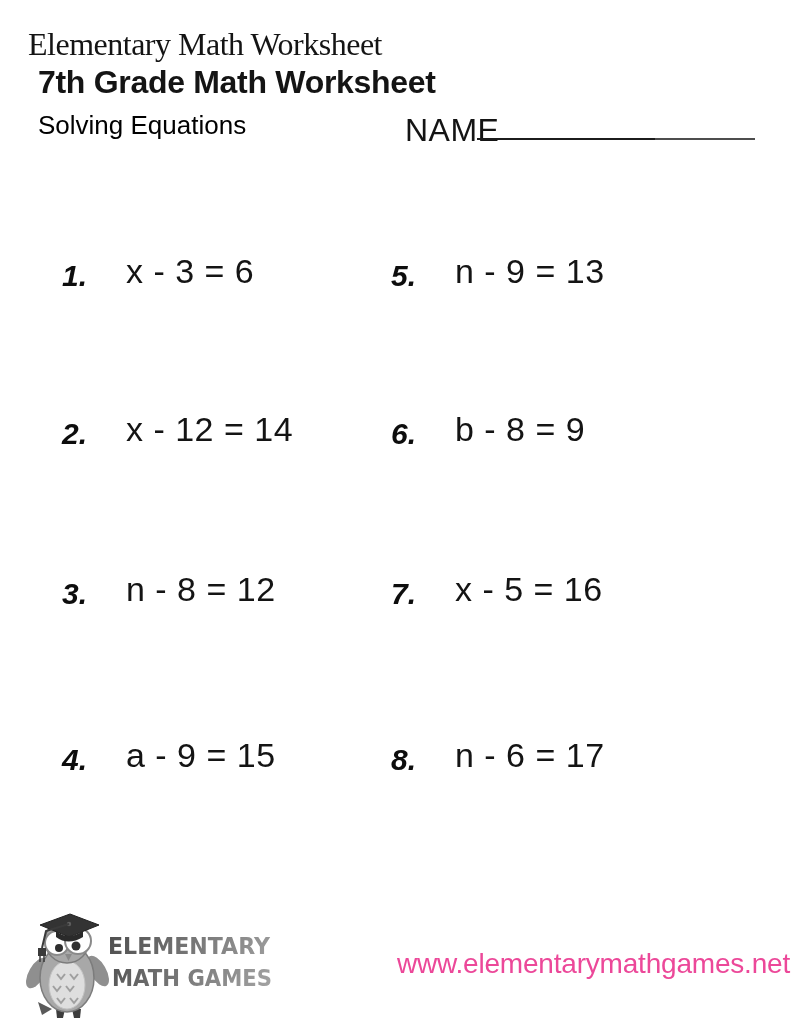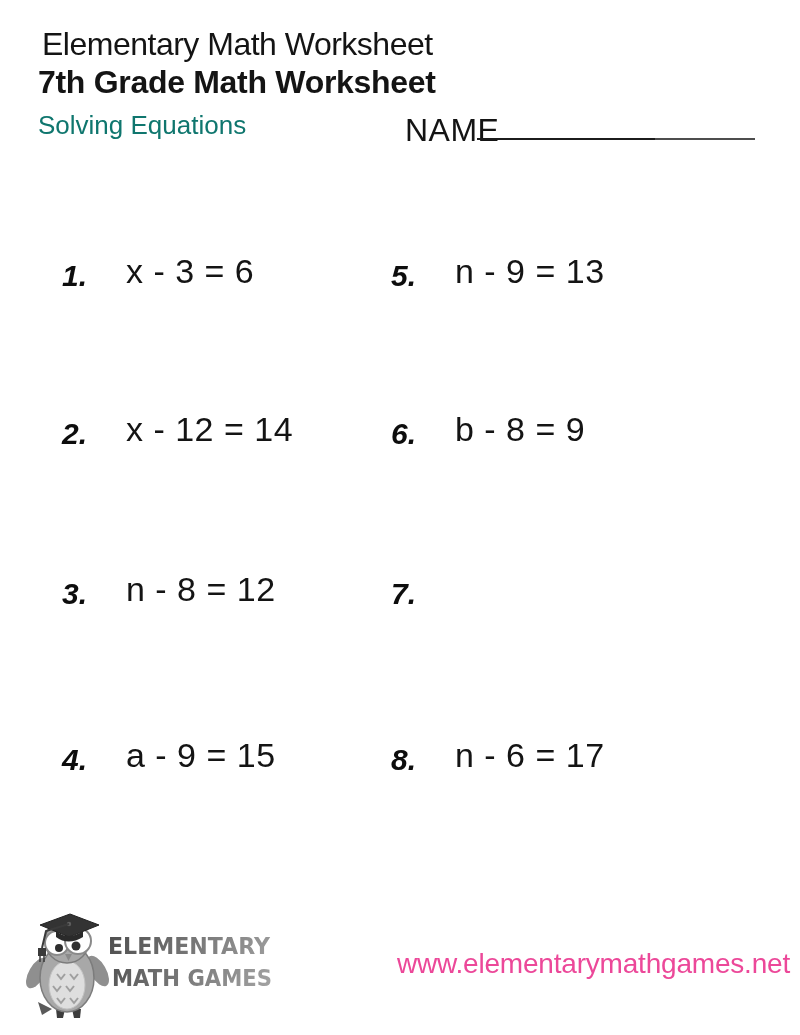--- a/index.html
+++ b/index.html
@@ -6,30 +6,30 @@
   html,body { background:#ffffff; }
   .sheet {
     position:relative;
     width:800px; height:1035px;
     background:#ffffff;
     font-family:"Liberation Sans", sans-serif;
     color:#111111;
     overflow:hidden;
   }
   .title-1 {
-    position:absolute; left:42px; top:26px;
-    font-size:32px; font-weight:400; letter-spacing:-0.5px; color:#141414;
+    position:absolute; left:28px; top:26px;
+    font-size:32px; font-weight:400; letter-spacing:-0.5px; color:#141414;font-family:Liberation Serif, serif;
   }
   .title-2 {
     position:absolute; left:38px; top:64px;
     font-size:32px; font-weight:700; letter-spacing:-0.3px; color:#141414;
   }
   .topic {
     position:absolute; left:38px; top:110px;
-    font-size:26px; font-weight:400; color:#0f766e;
+    font-size:26px; font-weight:400; color:#000000;
   }
   .name-label {
     position:absolute; left:405px; top:112px;
     font-size:32px; letter-spacing:0.5px; color:#141414;
   }
   .name-line { position:absolute; left:477px; top:138px; display:flex; }
   .name-line .seg1 { width:180px; border-top:2px solid #1c1c1c; }
   .name-line .seg2 { width:100px; border-top:2px solid #4d4d4d; margin-left:-2px; }
 
   .prob-row { position:absolute; left:0; width:800px; height:52px; }
@@ -92,20 +92,21 @@
     </div>
   </div>
 
   <div class="prob-row row-3">
     <div class="prob-cell col-left">
       <span class="prob-num">3.</span>
       <span class="prob-eq">n - 8 = 12</span>
     </div>
     <div class="prob-cell col-right">
       <span class="prob-num">7.</span>
+      <span class="prob-eq">x - 5 = 16</span>
     </div>
   </div>
 
   <div class="prob-row row-4">
     <div class="prob-cell col-left">
       <span class="prob-num">4.</span>
       <span class="prob-eq">a - 9 = 15</span>
     </div>
     <div class="prob-cell col-right">
       <span class="prob-num">8.</span>

